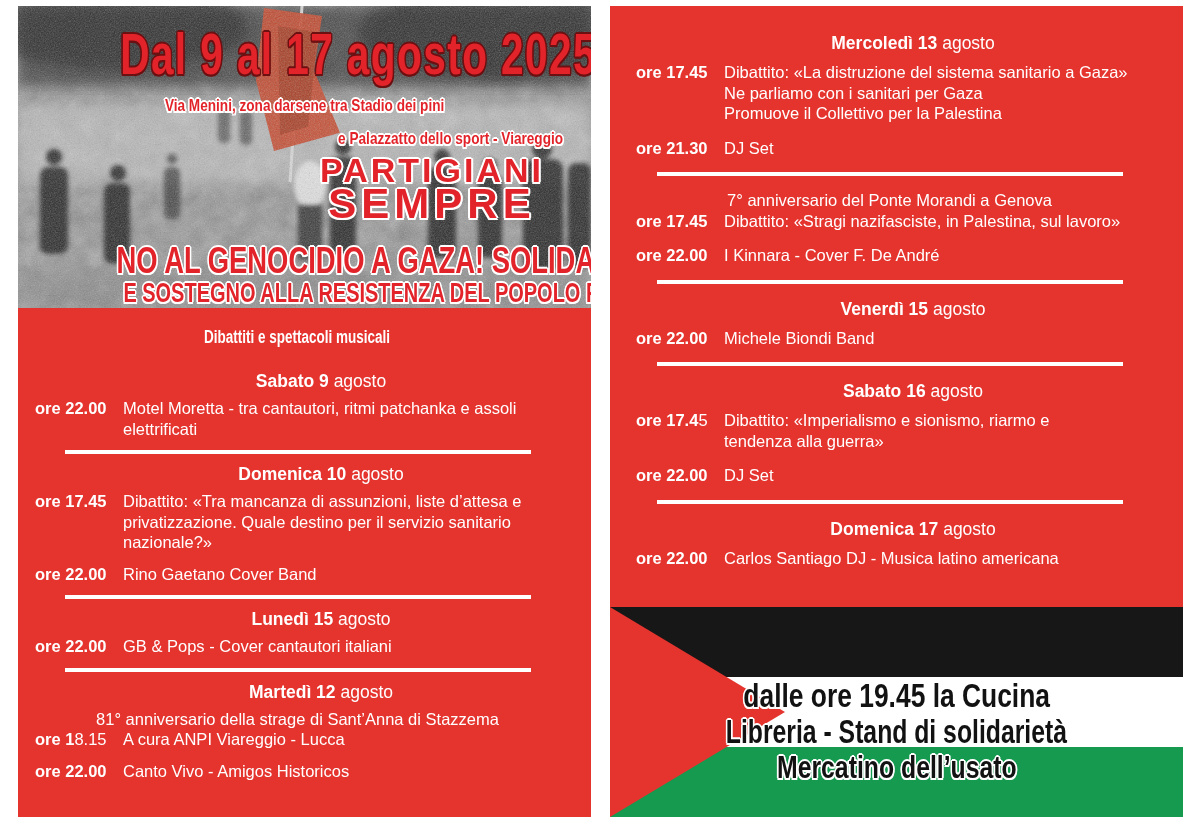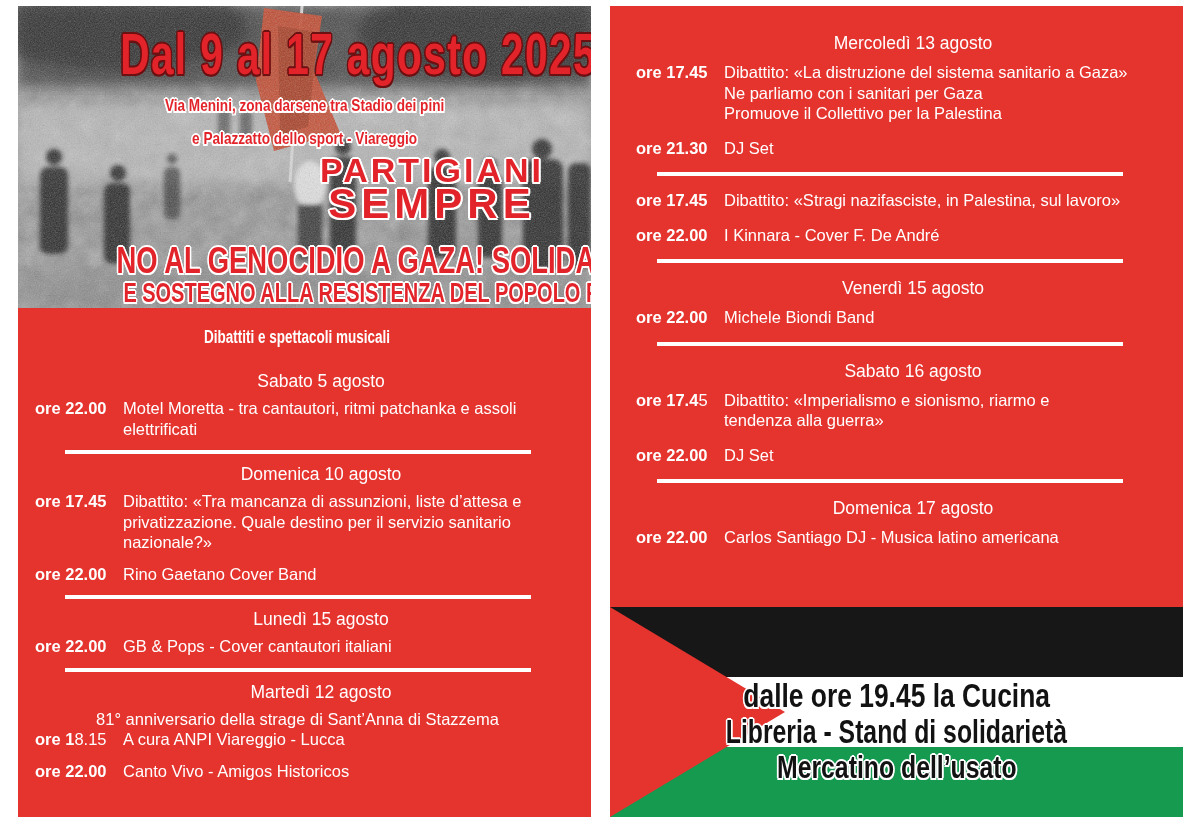--- a/index.html
+++ b/index.html
@@ -20,37 +20,37 @@
   .cond{display:inline-block;transform:scaleX(var(--sx,.78));transform-origin:50% 50%;white-space:nowrap;}
   .ow{text-shadow:-2px 0 0 #fff,2px 0 0 #fff,0 -2px 0 #fff,0 2px 0 #fff,
       -1.5px -1.5px 0 #fff,1.5px -1.5px 0 #fff,-1.5px 1.5px 0 #fff,1.5px 1.5px 0 #fff;}
   .od{text-shadow:-2px 0 0 var(--outline_dark),2px 0 0 var(--outline_dark),0 -2px 0 var(--outline_dark),
       0 2px 0 var(--outline_dark),-1.5px -1.5px 0 var(--outline_dark),1.5px -1.5px 0 var(--outline_dark),
       -1.5px 1.5px 0 var(--outline_dark),1.5px 1.5px 0 var(--outline_dark);}
   .big-title{top:22px;font-size:58px;line-height:52px;color:var(--title_red);letter-spacing:2px;}
   .big-title .cond{--sx:.70;}
   .venue{color:var(--title_red);font-size:17px;line-height:28px;}
   .venue .cond{--sx:.80;}
-  .venue.v1{top:86px;} .venue.v2{top:119px;}
+  .venue.v1{top:86px;} .venue.v2{top:119px;text-align:right;}
   .partigiani-block{position:absolute;top:150px;right:47px;text-align:center;color:var(--title_red);font-weight:bold;}
   .partigiani{font-size:34px;line-height:28px;letter-spacing:3px;}
   .sempre{font-size:42px;line-height:40px;letter-spacing:5px;}
   .slogan1{top:238px;font-size:37px;line-height:34px;color:var(--title_red);}
   .slogan1 .cond{--sx:.74;}
   .slogan2{top:273px;font-size:27px;line-height:28px;color:var(--title_red);}
   .slogan2 .cond{--sx:.74;}
   
   .red-body{color:var(--text_white);font-size:16.5px;line-height:20.5px;}
   .left .red-body{padding:14px 31px 0 17px;height:509px;overflow:hidden;}
   .right .red-body{flex:1;padding:26px 40px 0 26px;overflow:hidden;}
   .section-title{text-align:center;font-weight:bold;font-size:18px;line-height:30px;margin-bottom:18px;}
   .section-title .cond{--sx:.75;}
   .day-heading{text-align:center;font-size:17.5px;line-height:22px;margin-bottom:6px;}
   .day-heading .day-rest{font-weight:normal;}
-  .day-heading .day-bold{font-weight:normal;padding-left:47px;}
+  .day-heading .day-bold{font-weight:bold;padding-left:47px;}
   .day-note{text-align:center;white-space:nowrap;}
   .event{display:flex;margin-bottom:11px;}
   .event .time{flex:0 0 88px;}
   .event .tb{font-weight:bold;}
   .event .etext{flex:1;}
   .eline{white-space:nowrap;}
   .divider{width:466px;height:4px;background:#fff;margin:1px auto 9px;}
   .right .event{margin-bottom:14px;}
   .right .divider{margin:6px auto 14px;}
   .right .day-heading{margin-bottom:8px;}
@@ -133,21 +133,21 @@
         <div class="partigiani">PARTIGIANI</div>
         <div class="sempre">SEMPRE</div>
       </div>
       <div class="overlay slogan1 ow"><span class="cond">NO AL GENOCIDIO A GAZA! SOLIDARIETÀ</span></div>
       <div class="overlay slogan2 ow"><span class="cond">E SOSTEGNO ALLA RESISTENZA DEL POPOLO PALESTINESE</span></div>
     </div>
     <div class="red-body">
       <div class="section-title"><span class="cond">Dibattiti e spettacoli musicali</span></div>
       <div id="left-days">
   <div class="day">
-    <div class="day-heading"><span class="day-bold">Sabato 5</span><span class="day-rest"> agosto</span></div>
+    <div class="day-heading"><span class="day-bold">Sabato 9</span><span class="day-rest"> agosto</span></div>
 
     <div class="events">
   <div class="event">
     <span class="time"><span class="tb">ore 22.00</span><span class="tr"></span></span>
     <span class="etext">
                   <div class="eline">Motel Moretta - tra cantautori, ritmi patchanka e assoli</div>
                   <div class="eline">elettrificati</div>
                 </span>
   </div>
 </div>
@@ -238,20 +238,21 @@
     <span class="etext">
                   <div class="eline">DJ Set</div>
                 </span>
   </div>
 </div>
   </div>
 
   <div class="divider"></div>
 
   <div class="day">
+    <div class="day-note eline">7° anniversario del Ponte Morandi a Genova</div>
     <div class="events">
   <div class="event">
     <span class="time"><span class="tb">ore 17.45</span><span class="tr"></span></span>
     <span class="etext">
                   <div class="eline">Dibattito: «Stragi nazifasciste, in Palestina, sul lavoro»</div>
                 </span>
   </div>
 
   <div class="event">
     <span class="time"><span class="tb">ore 22.00</span><span class="tr"></span></span>

